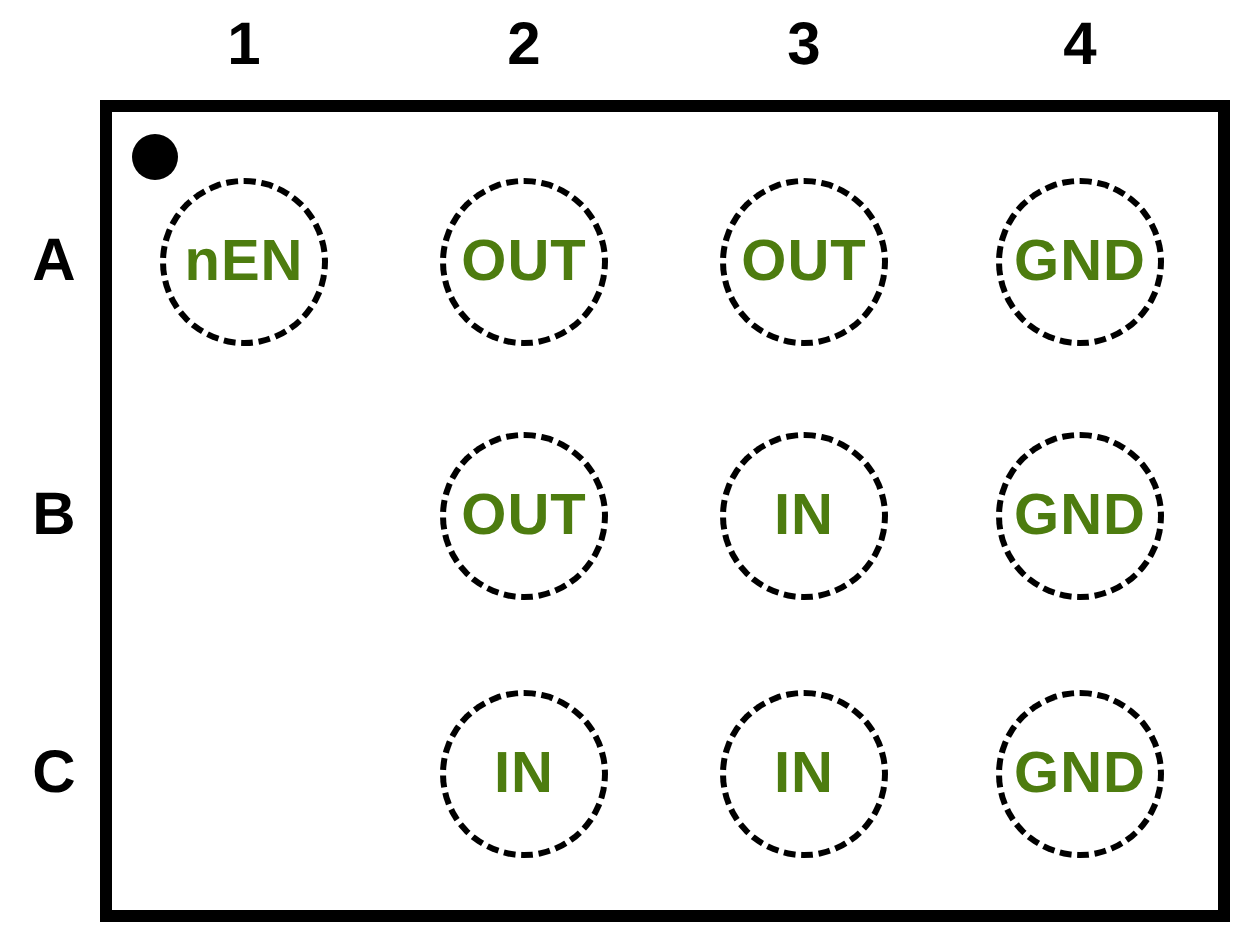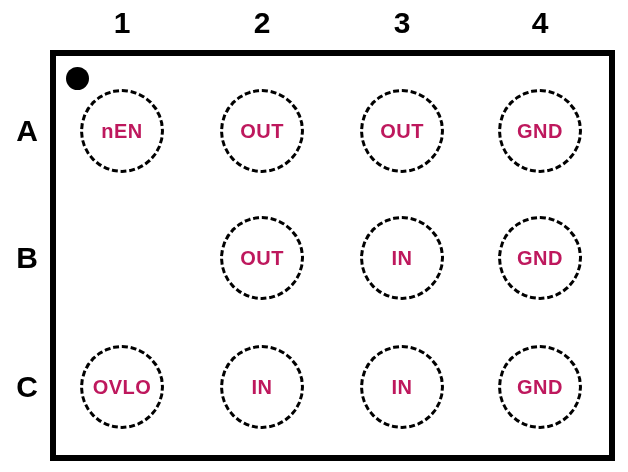--- a/index.html
+++ b/index.html
@@ -61,23 +61,23 @@
     transform: translate(-50%, -50%);
     border: 3px dashed #000000;
     border-radius: 50%;
     background: #ffffff;
     display: flex;
     align-items: center;
     justify-content: center;
     box-sizing: border-box;
   }
   .pin span {
-    font-size: 20px;
+    font-size: 29px;
     font-weight: bold;
-    color: #be185d;
+    color: #4d7c0f;
     white-space: nowrap;
     letter-spacing: 0.5px;
   }
   
   .c0 { left: 122px; }
   .c1 { left: 262px; }
   .c2 { left: 402px; }
   .c3 { left: 540px; }
   
   .r0 { top: 131px; }
@@ -118,23 +118,20 @@
   <div class="pin c1 r1">
       <span>OUT</span>
     </div>
   <div class="pin c2 r1">
       <span>IN</span>
     </div>
   <div class="pin c3 r1">
       <span>GND</span>
     </div>
 
-  <div class="pin c0 r2">
-      <span>OVLO</span>
-    </div>
   <div class="pin c1 r2">
       <span>IN</span>
     </div>
   <div class="pin c2 r2">
       <span>IN</span>
     </div>
   <div class="pin c3 r2">
       <span>GND</span>
     </div>
 

